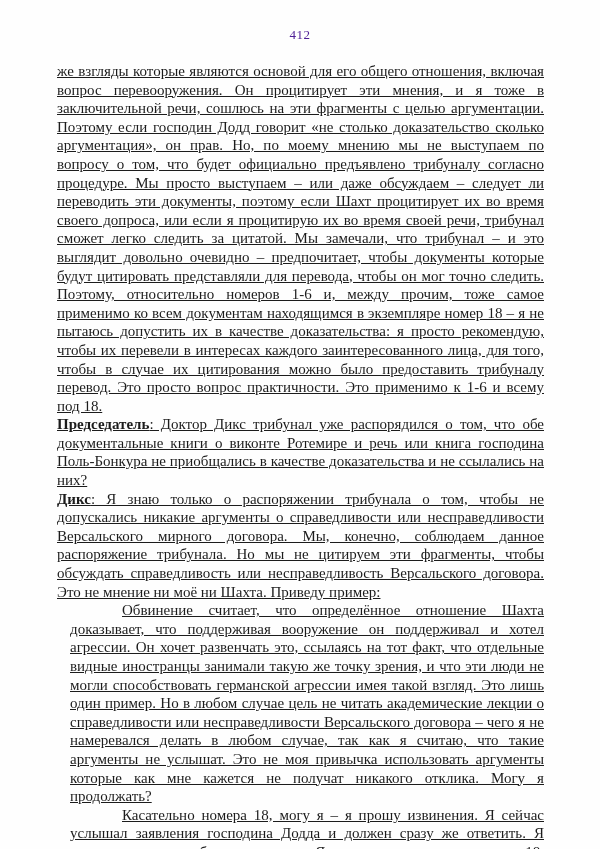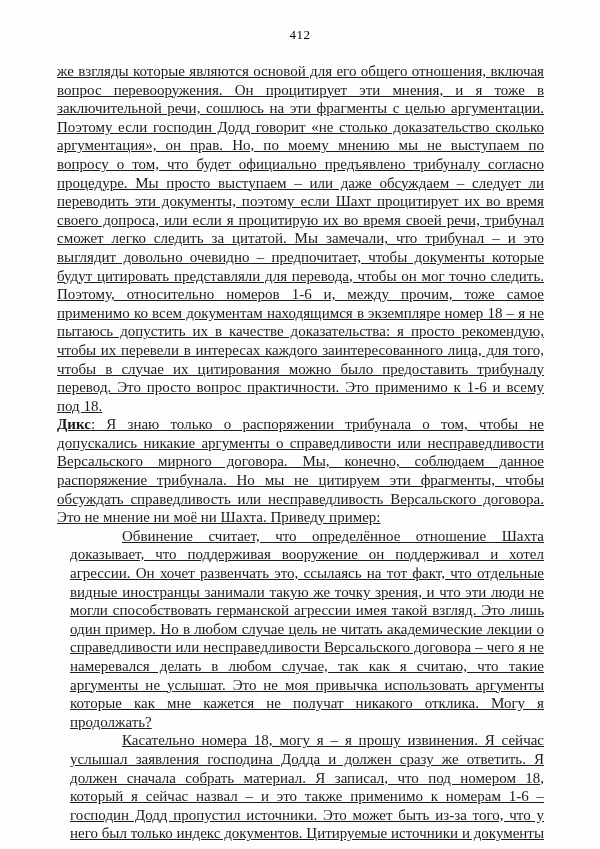--- a/index.html
+++ b/index.html
@@ -15,21 +15,21 @@
     color: #1c1c1c;
     font-family: "Liberation Serif", "DejaVu Serif", serif;
     overflow: hidden;
     box-sizing: border-box;
   }
   .page-number {
     padding-top: 27px;
     text-align: center;
     font-size: 13px;
     letter-spacing: 0.5px;
-    color: #000000;
+    color: #4c1d95;
   }
   .content {
     margin: 19px 56px 0 57px;
     font-size: 15px;
     line-height: 18.6px;
     text-align: justify;
   }
   .content p {
     margin: 0;
     padding: 0;
@@ -47,20 +47,21 @@
 <body>
 
 <div class="page">
 
   <div class="page-number">412</div>
 
   <div class="content">
 
     <p><span>же взгляды которые являются основой для его общего отношения, включая вопрос перевооружения. Он процитирует эти мнения, и я тоже в заключительной речи, сошлюсь на эти фрагменты с целью аргументации. Поэтому если господин Додд говорит «не столько доказательство сколько аргументация», он прав. Но, по моему мнению мы не выступаем по вопросу о том, что будет официально предъявлено трибуналу согласно процедуре. Мы просто выступаем – или даже обсуждаем – следует ли переводить эти документы, поэтому если Шахт процитирует их во время своего допроса, или если я процитирую их во время своей речи, трибунал сможет легко следить за цитатой. Мы замечали, что трибунал – и это выглядит довольно очевидно – предпочитает, чтобы документы которые будут цитировать представляли для перевода, чтобы он мог точно следить. Поэтому, относительно номеров 1-6 и, между прочим, тоже самое применимо ко всем документам находящимся в экземпляре номер 18 – я не пытаюсь допустить их в качестве доказательства: я просто рекомендую, чтобы их перевели в интересах каждого заинтересованного лица, для того, чтобы в случае их цитирования можно было предоставить трибуналу перевод. Это просто вопрос практичности. Это применимо к 1-6 и всему под 18.</span></p>
 
+    <p><span class="speaker">Председатель</span><span>: Доктор Дикс трибунал уже распорядился о том, что обе документальные книги о виконте Ротемире и речь или книга господина Поль-Бонкура не приобщались в качестве доказательства и не ссылались на них?</span></p>
 
     <p><span class="speaker">Дикс</span><span>: Я знаю только о распоряжении трибунала о том, чтобы не допускались никакие аргументы о справедливости или несправедливости Версальского мирного договора. Мы, конечно, соблюдаем данное распоряжение трибунала. Но мы не цитируем эти фрагменты, чтобы обсуждать справедливость или несправедливость Версальского договора. Это не мнение ни моё ни Шахта. Приведу пример:</span></p>
 
     <p class="indent"><span>Обвинение считает, что определённое отношение Шахта доказывает, что поддерживая вооружение он поддерживал и хотел агрессии. Он хочет развенчать это, ссылаясь на тот факт, что отдельные видные иностранцы занимали такую же точку зрения, и что эти люди не могли способствовать германской агрессии имея такой взгляд. Это лишь один пример. Но в любом случае цель не читать академические лекции о справедливости или несправедливости Версальского договора – чего я не намеревался делать в любом случае, так как я считаю, что такие аргументы не услышат. Это не моя привычка использовать аргументы которые как мне кажется не получат никакого отклика. Могу я продолжать?</span></p>
 
     <p class="indent"><span>Касательно номера 18, могу я – я прошу извинения. Я сейчас услышал заявления господина Додда и должен сразу же ответить. Я должен сначала собрать материал. Я записал, что под номером 18, который я сейчас назвал – и это также применимо к номерам 1-6 – господин Додд пропустил источники. Это может быть из-за того, что у него был только индекс документов. Цитируемые источники и документы в самих цитатах.</span></p>
 
   </div>
 </div>
 

